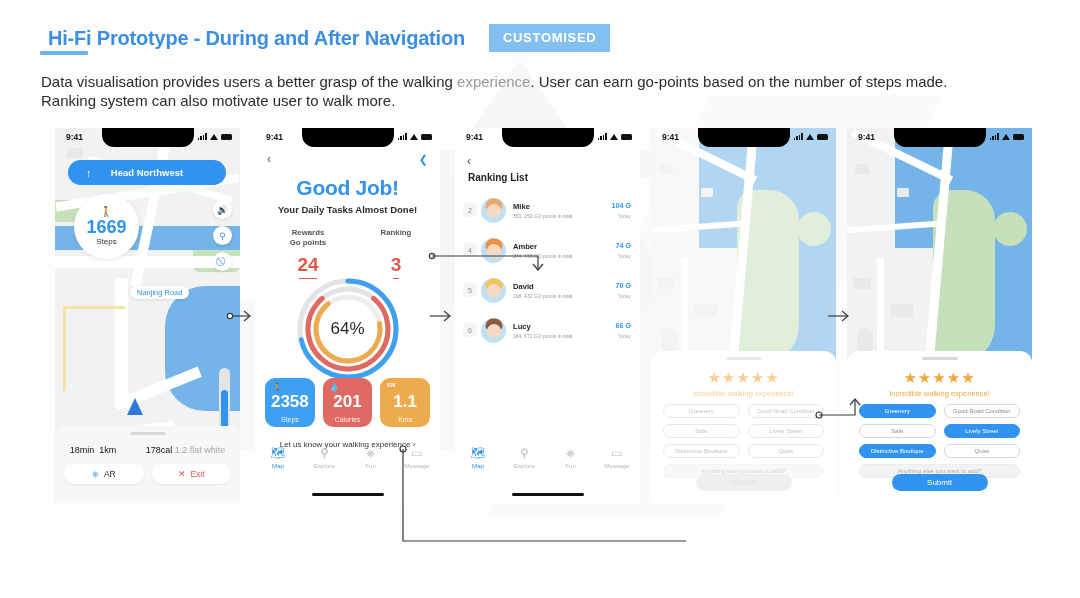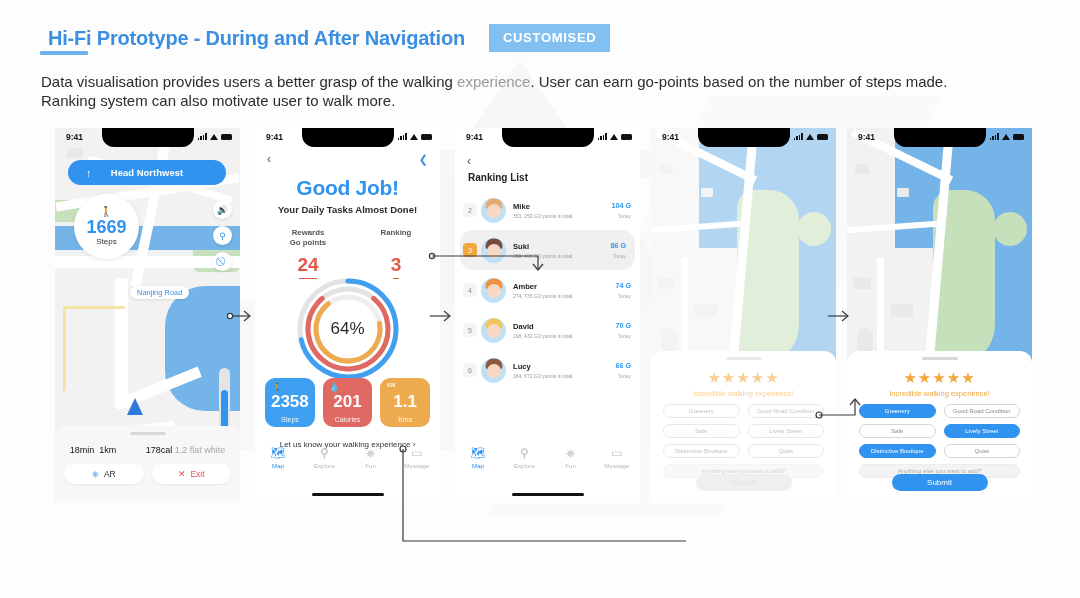--- a/index.html
+++ b/index.html
@@ -449,35 +449,20 @@
           </div>
           <div class="rk-main">
             <div class="rk-name">Mike</div>
             <div class="rk-sub">353, 250 GO points in total</div>
           </div>
           <div class="rk-right">
             <div class="rk-pts">104 G</div>
             <div class="rk-today">Today</div>
           </div>
         </div>
-        <div class="rank-row hl">
-          <div class="rk-badge gold">3</div>
-          <div class="avatar" style="background:#bfe0f5">
-            <div class="av-hair" style="background:#7a4b3a"></div>
-            <div class="av-face"></div>
-          </div>
-          <div class="rk-main">
-            <div class="rk-name">Suki</div>
-            <div class="rk-sub">299, 400 GO points in total</div>
-          </div>
-          <div class="rk-right">
-            <div class="rk-pts">86 G</div>
-            <div class="rk-today">Today</div>
-          </div>
-        </div>
         <div class="rank-row">
           <div class="rk-badge ">4</div>
           <div class="avatar" style="background:#bfe0f5">
             <div class="av-hair" style="background:#f0913f"></div>
             <div class="av-face"></div>
           </div>
           <div class="rk-main">
             <div class="rk-name">Amber</div>
             <div class="rk-sub">274, 735 GO points in total</div>
           </div>

